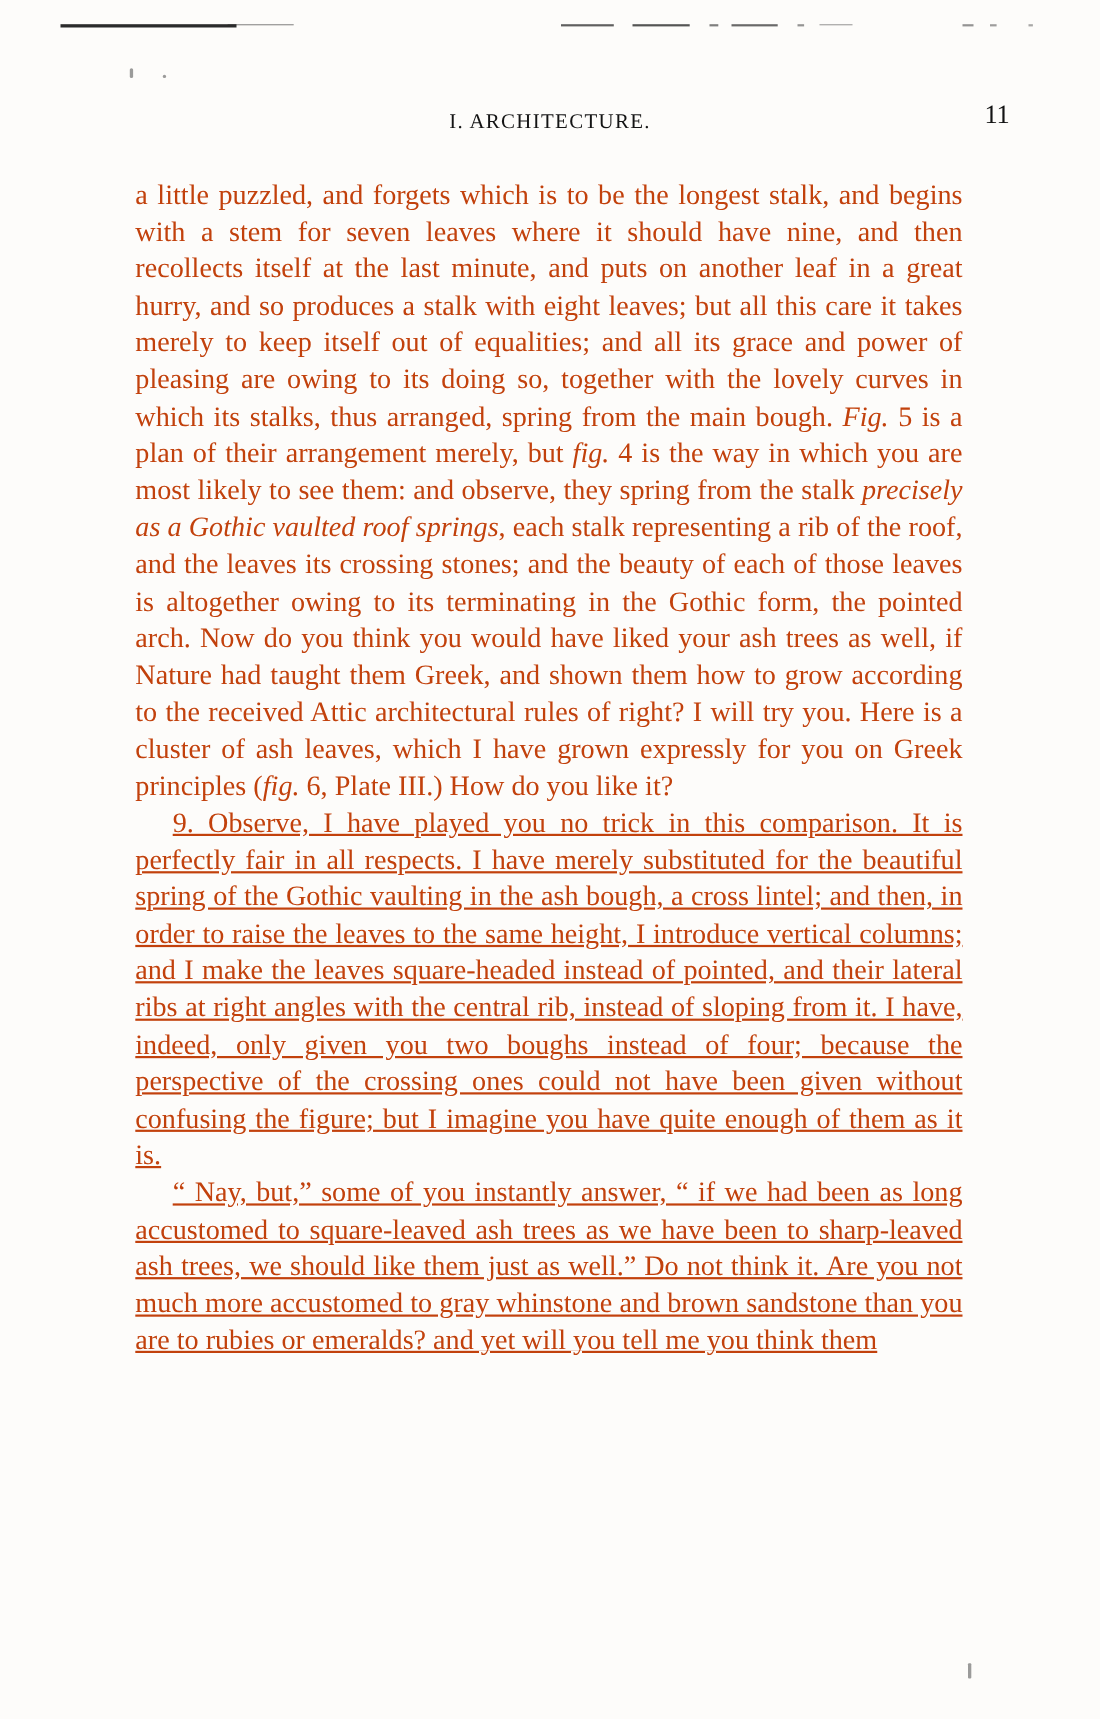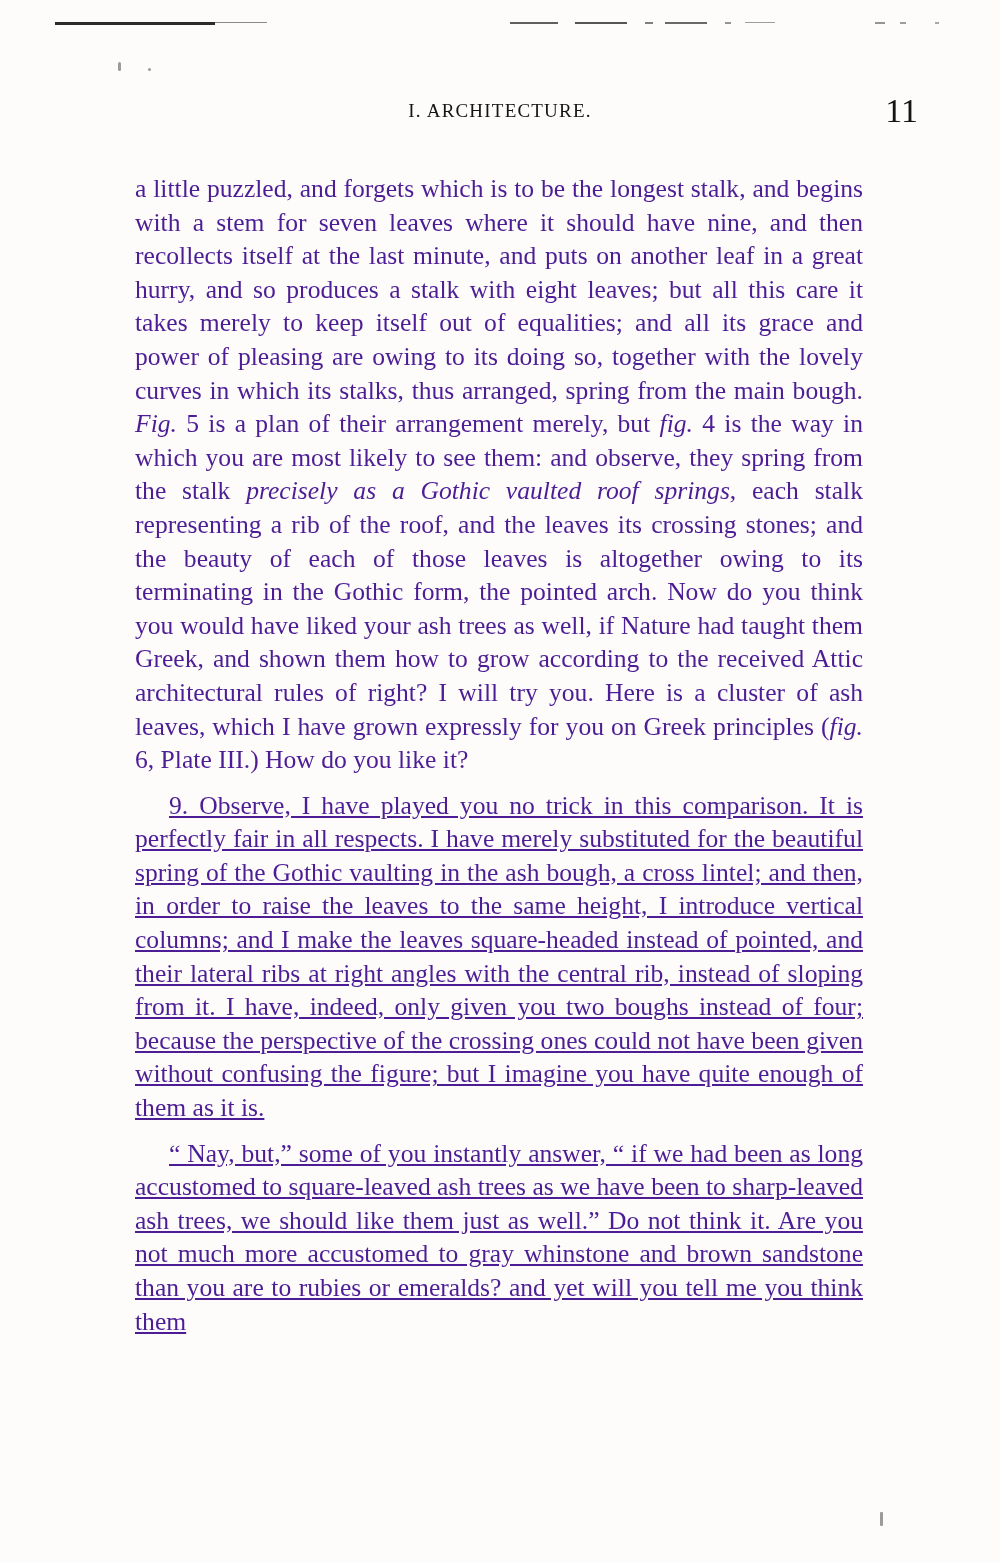--- a/index.html
+++ b/index.html
@@ -68,37 +68,37 @@
     font-size: 19px;
     letter-spacing: 1.2px;
     font-variant: small-caps;
     text-transform: uppercase;
     color: #141414;
   }
   .folio {
     position: absolute;
     right: -38px;
     top: -8px;
-    font-size: 34px;
+    font-size: 24px;
     color: #141414;
   }
 
   .body-col {
     position: absolute;
     top: 160px;
     left: 123px;
     width: 752px;
   }
   p {
-    margin: 12px;
+    margin: 0;
     font-size: 25.6px;
     line-height: 33.6px;
     text-align: justify;
     text-justify: inter-word;
-    color: #4c1d95;
+    color: #c2410c;
     -webkit-font-smoothing: antialiased;
   }
   p.indent { text-indent: 34px; text-decoration: underline; }
   p + p { margin-top: 0; }
   em { font-style: italic; }
 </style>
 </head>
 <body>
 
 <div class="page">

